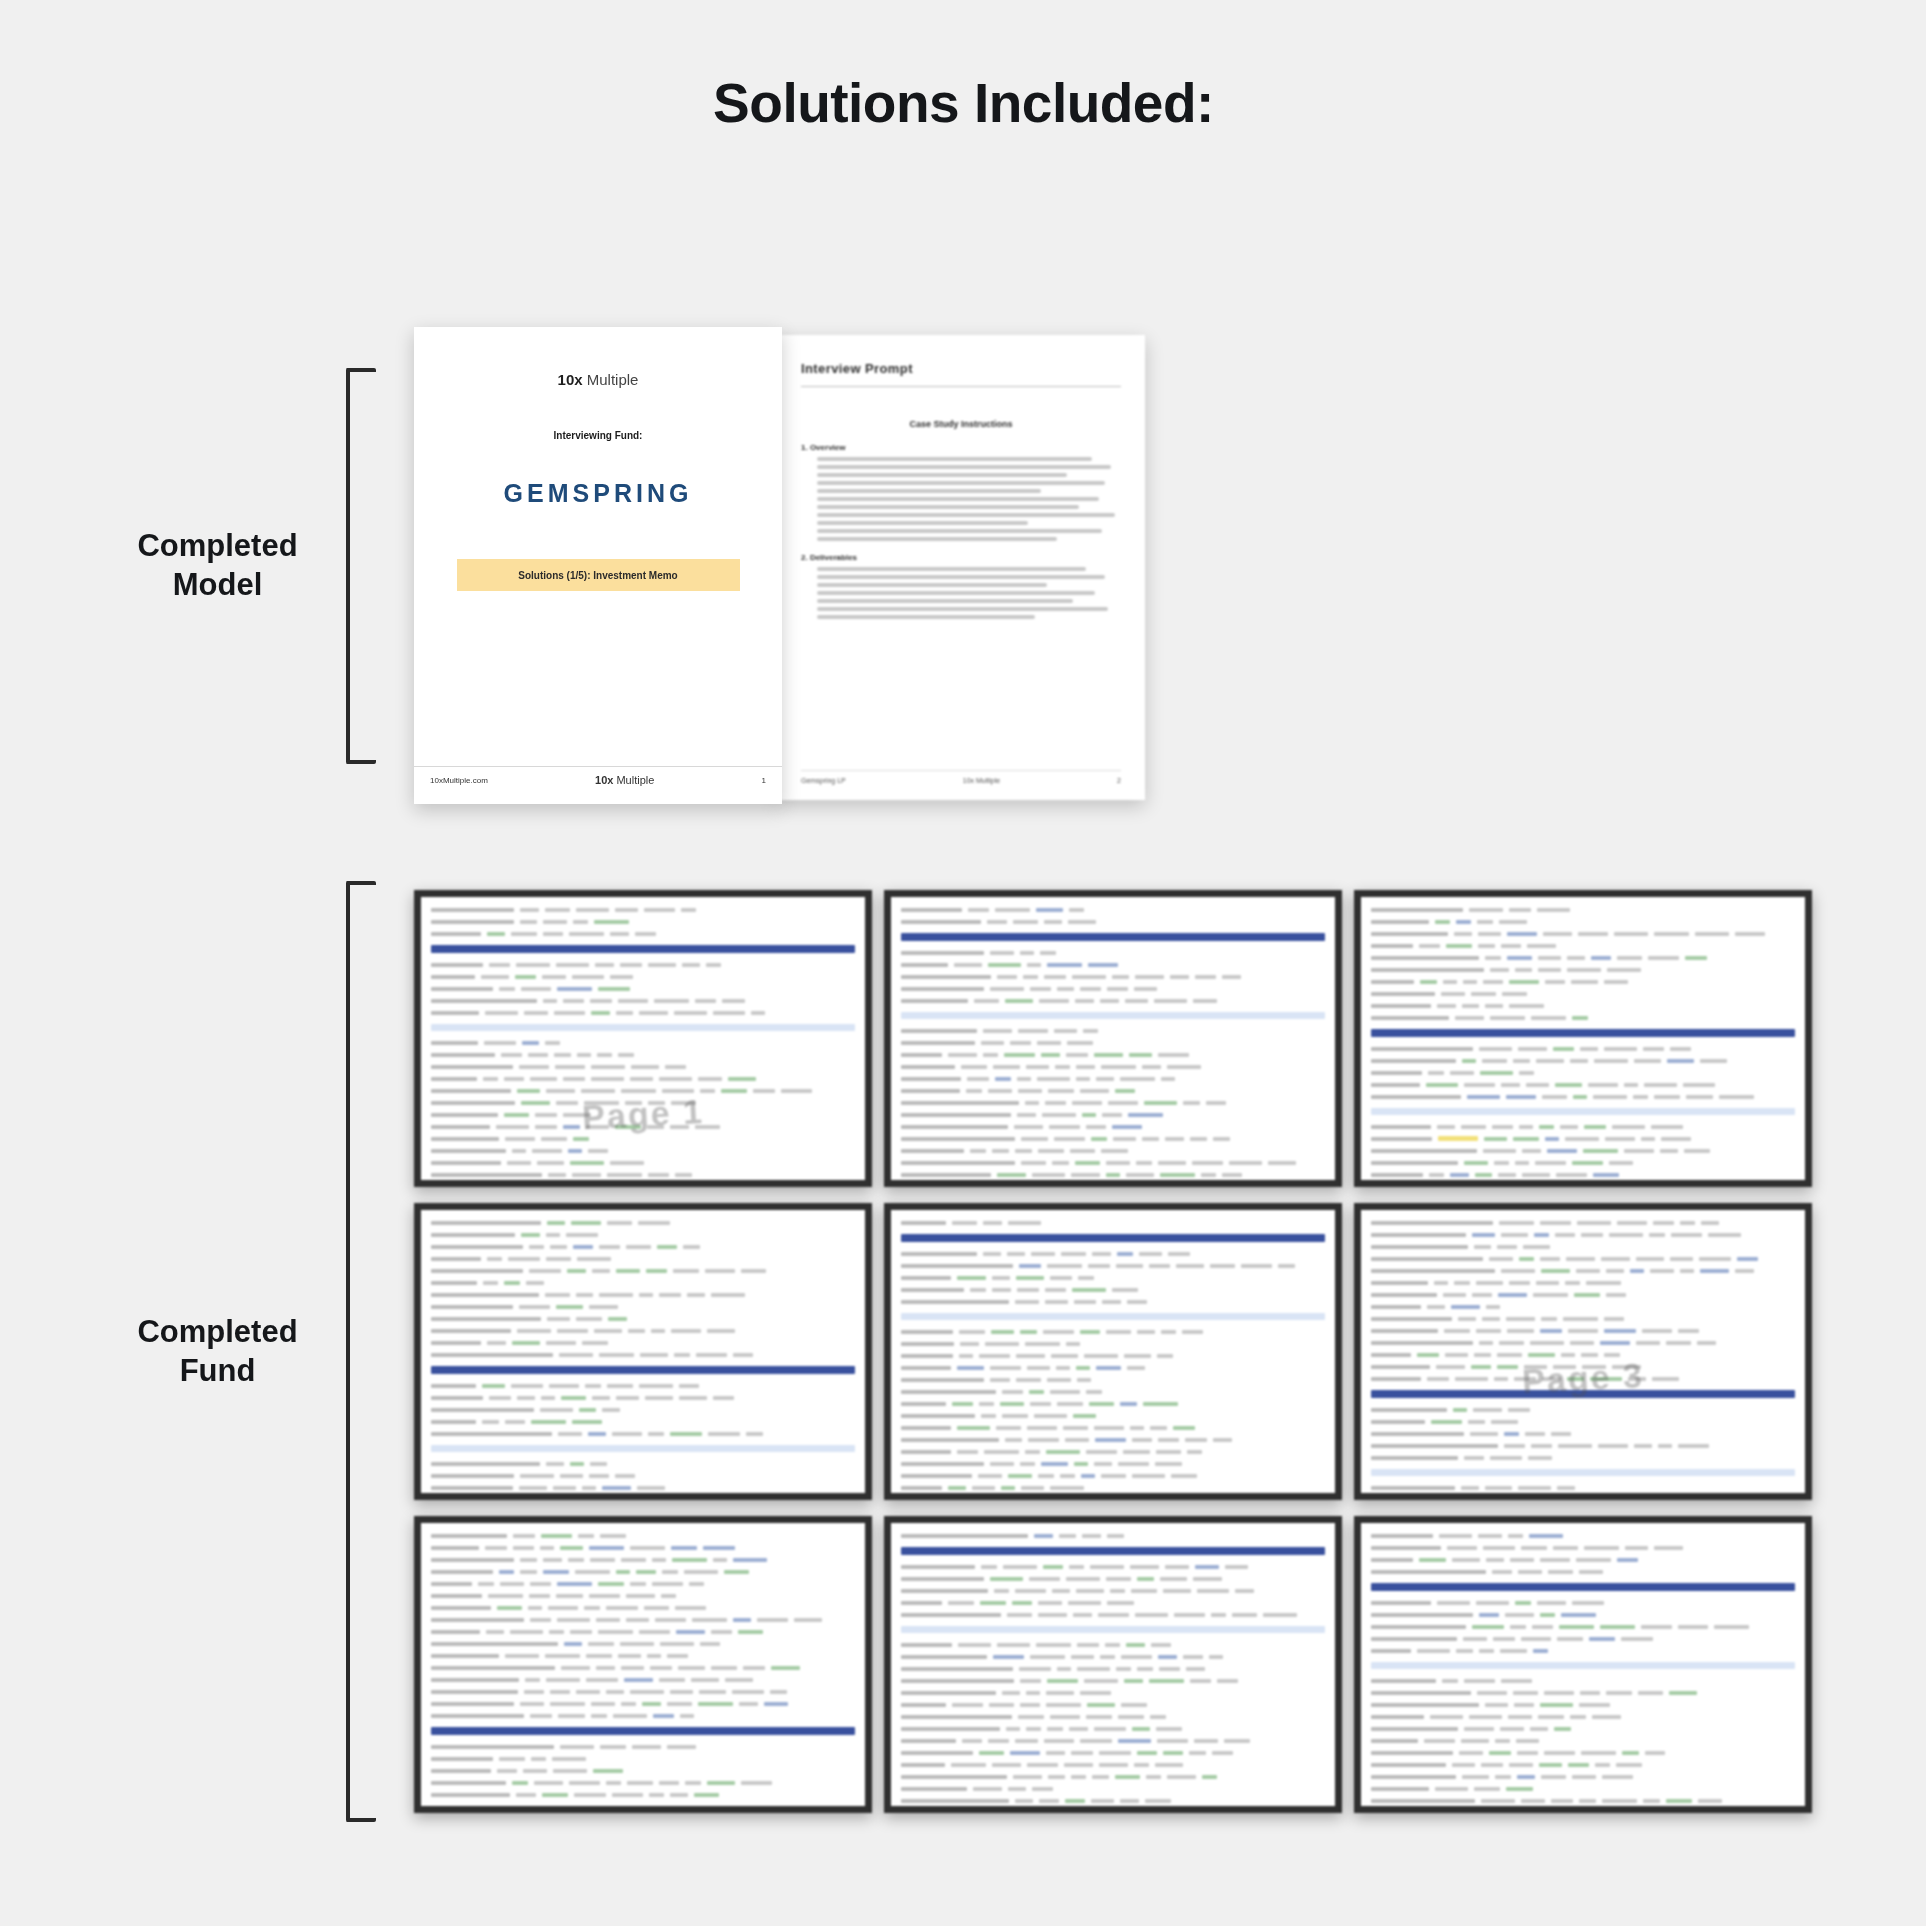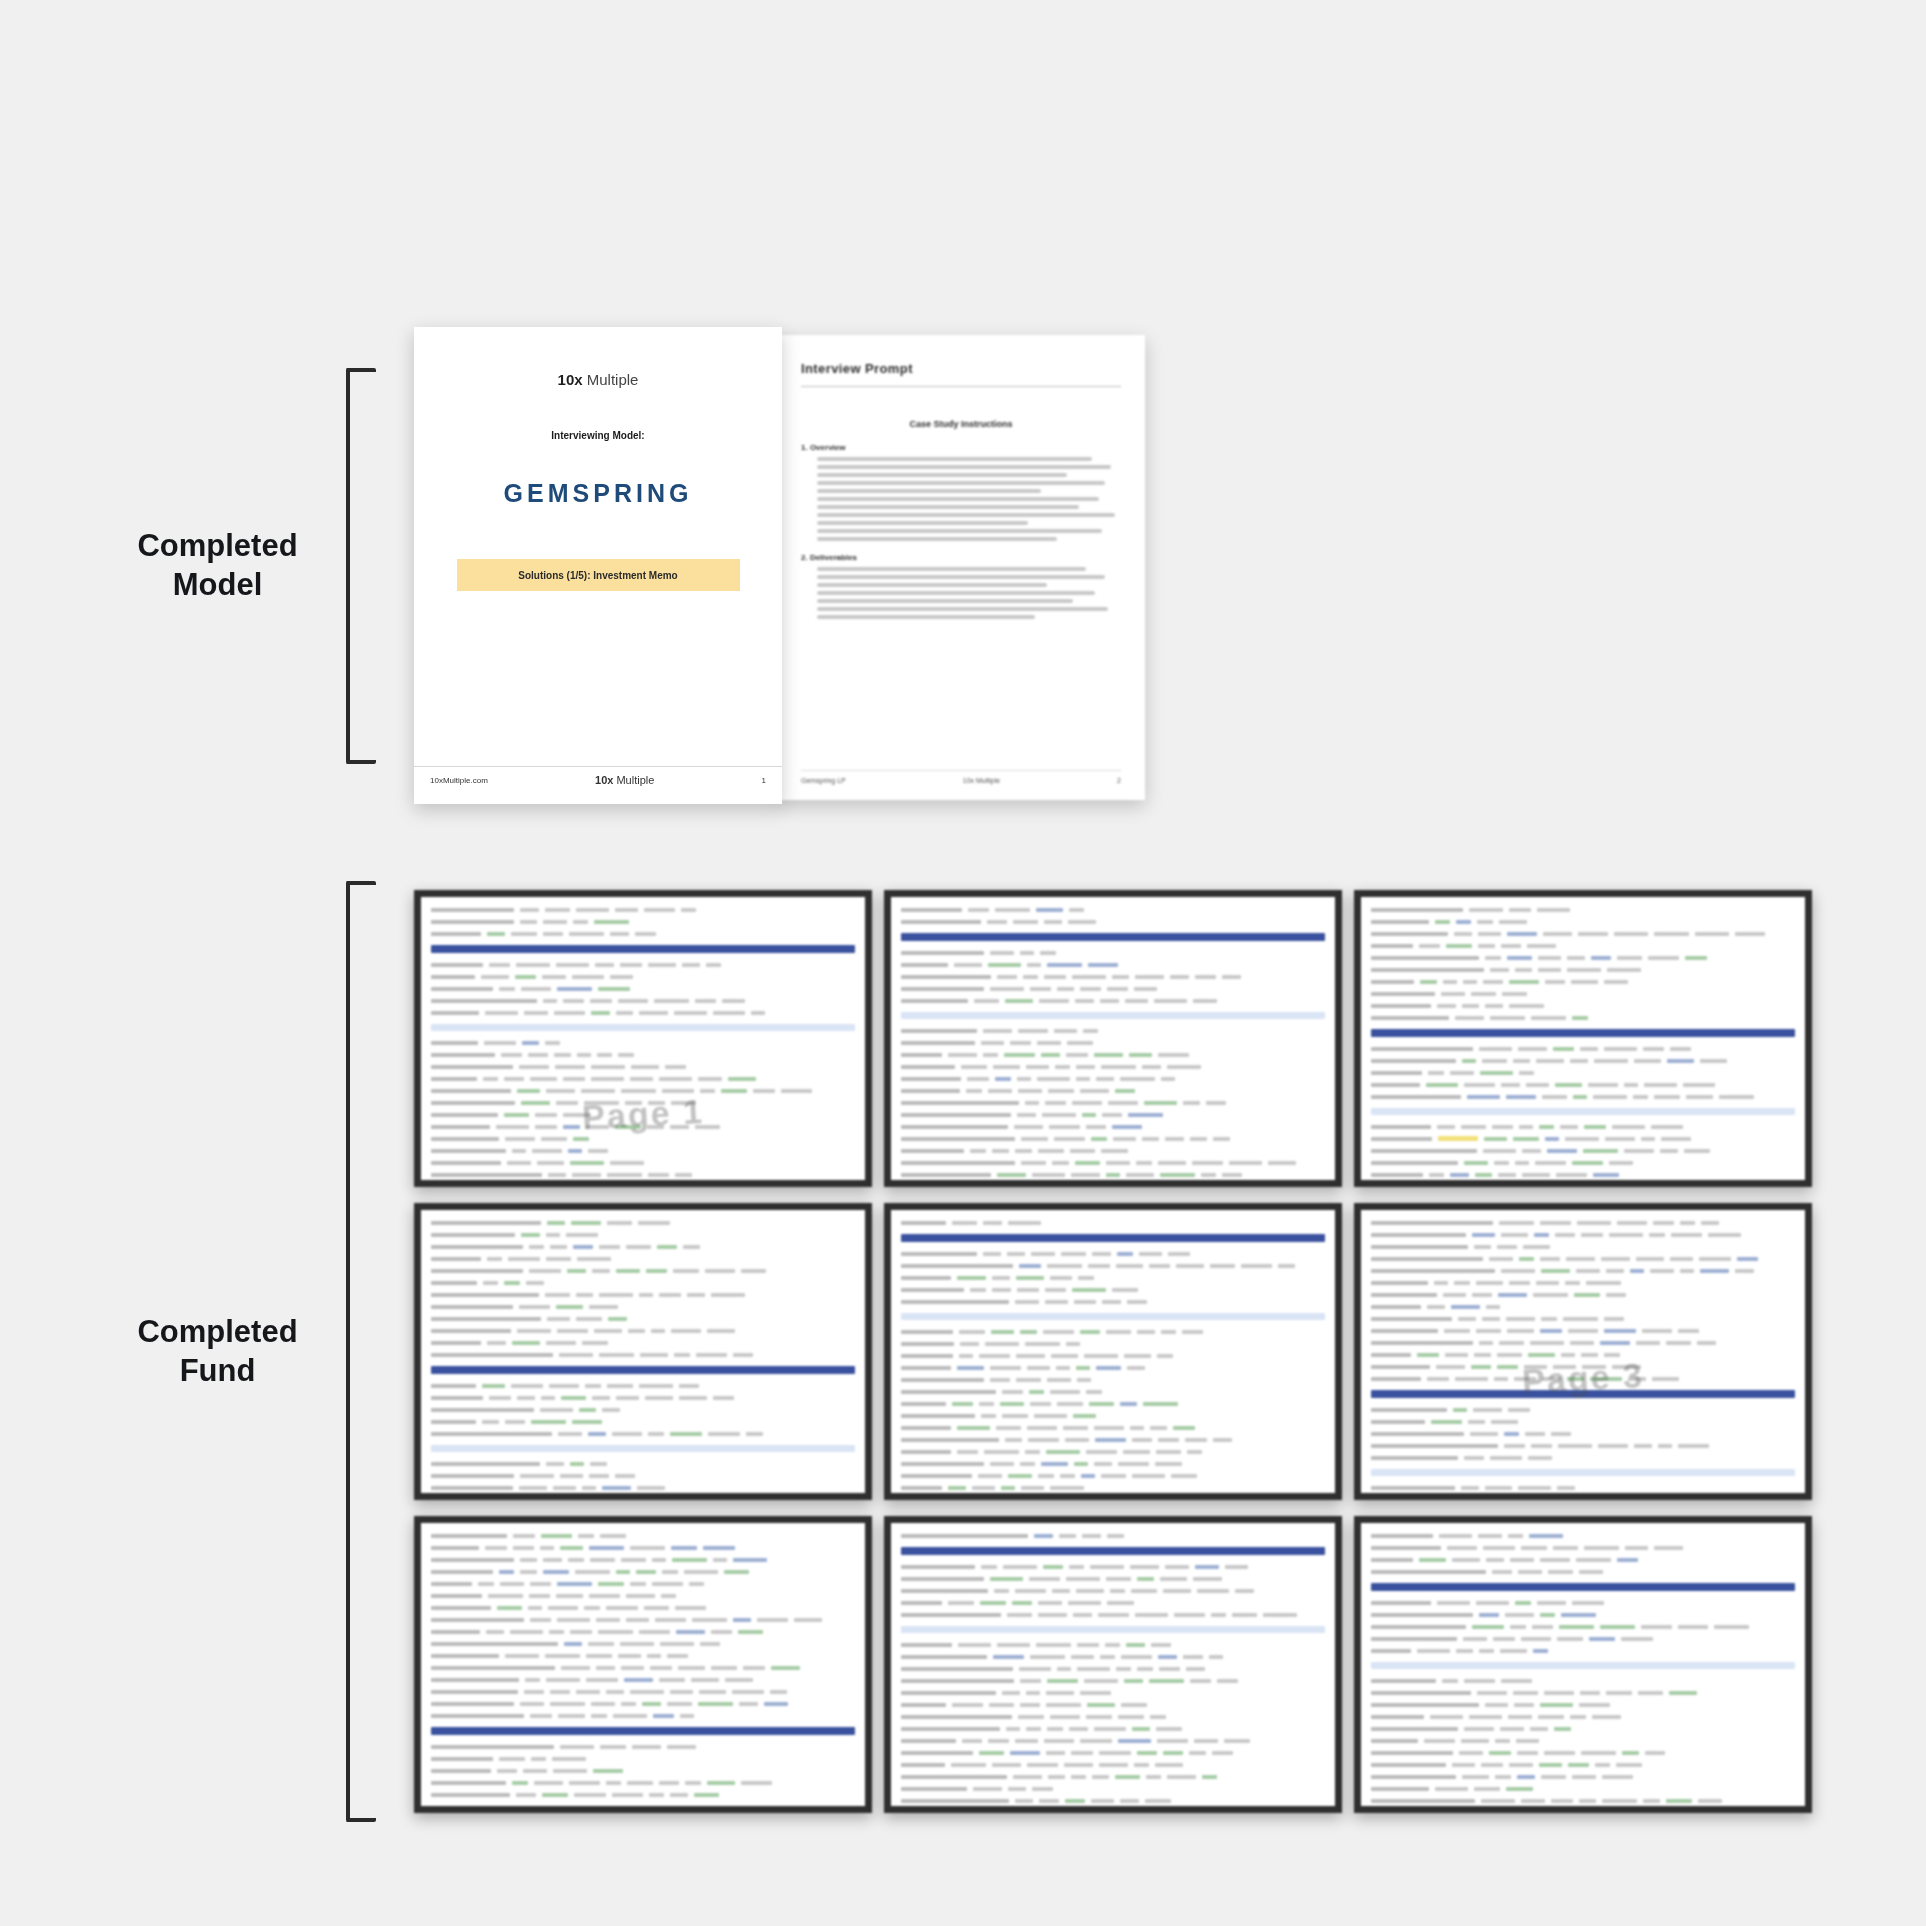--- a/index.html
+++ b/index.html
@@ -251,36 +251,37 @@
     font-size: 34px;
     font-weight: bold;
     color: rgba(80,80,80,0.35);
     letter-spacing: 2px;
   }
 </style>
 </head>
 <body>
 
 <div class="header">
+  <h1 class="title">Solutions Included:</h1>
 </div>
 
 <div class="section" id="memo-section">
   <div class="section-label">
     <div>Completed</div>
     <div>Model</div>
   </div>
   <div class="bracket" style="height:396px;"></div>
 
   <div class="memo-pages">
 
     <div class="page cover">
       <div class="brand">
         <b>10x</b><span class="lt"> Multiple</span>
       </div>
-      <div class="cover-sub">Interviewing Model:</div>
+      <div class="cover-sub">Interviewing Fund:</div>
       <div class="cover-fund">GEMSPRING</div>
       <div class="cover-badge">Solutions (1/5): Investment Memo</div>
       <div class="cover-footer">
         <span>10xMultiple.com</span>
         <span class="mid">
           <b>10x</b><span> Multiple</span>
         </span>
         <span>1</span>
       </div>
     </div>

